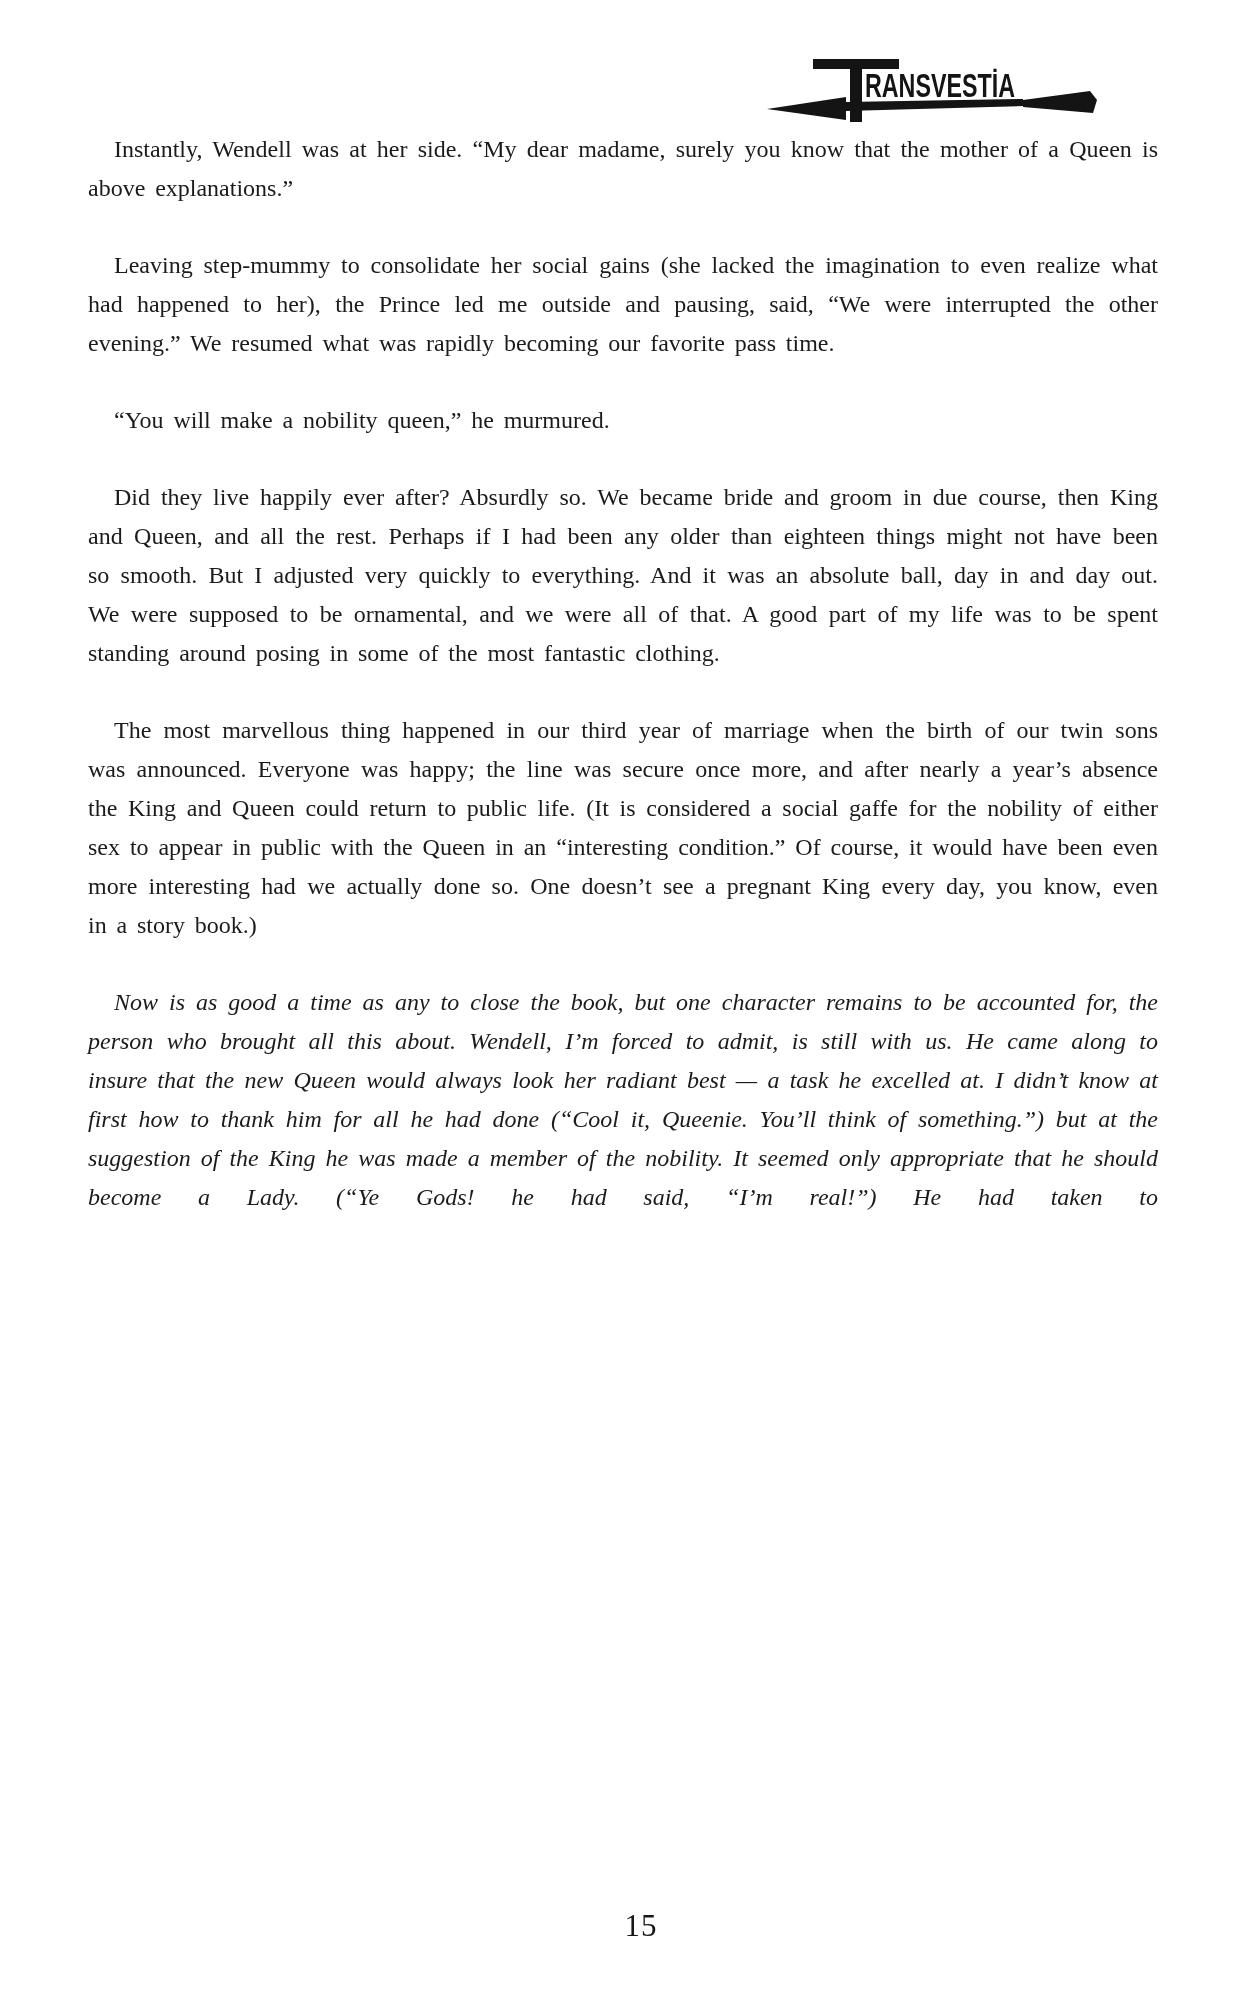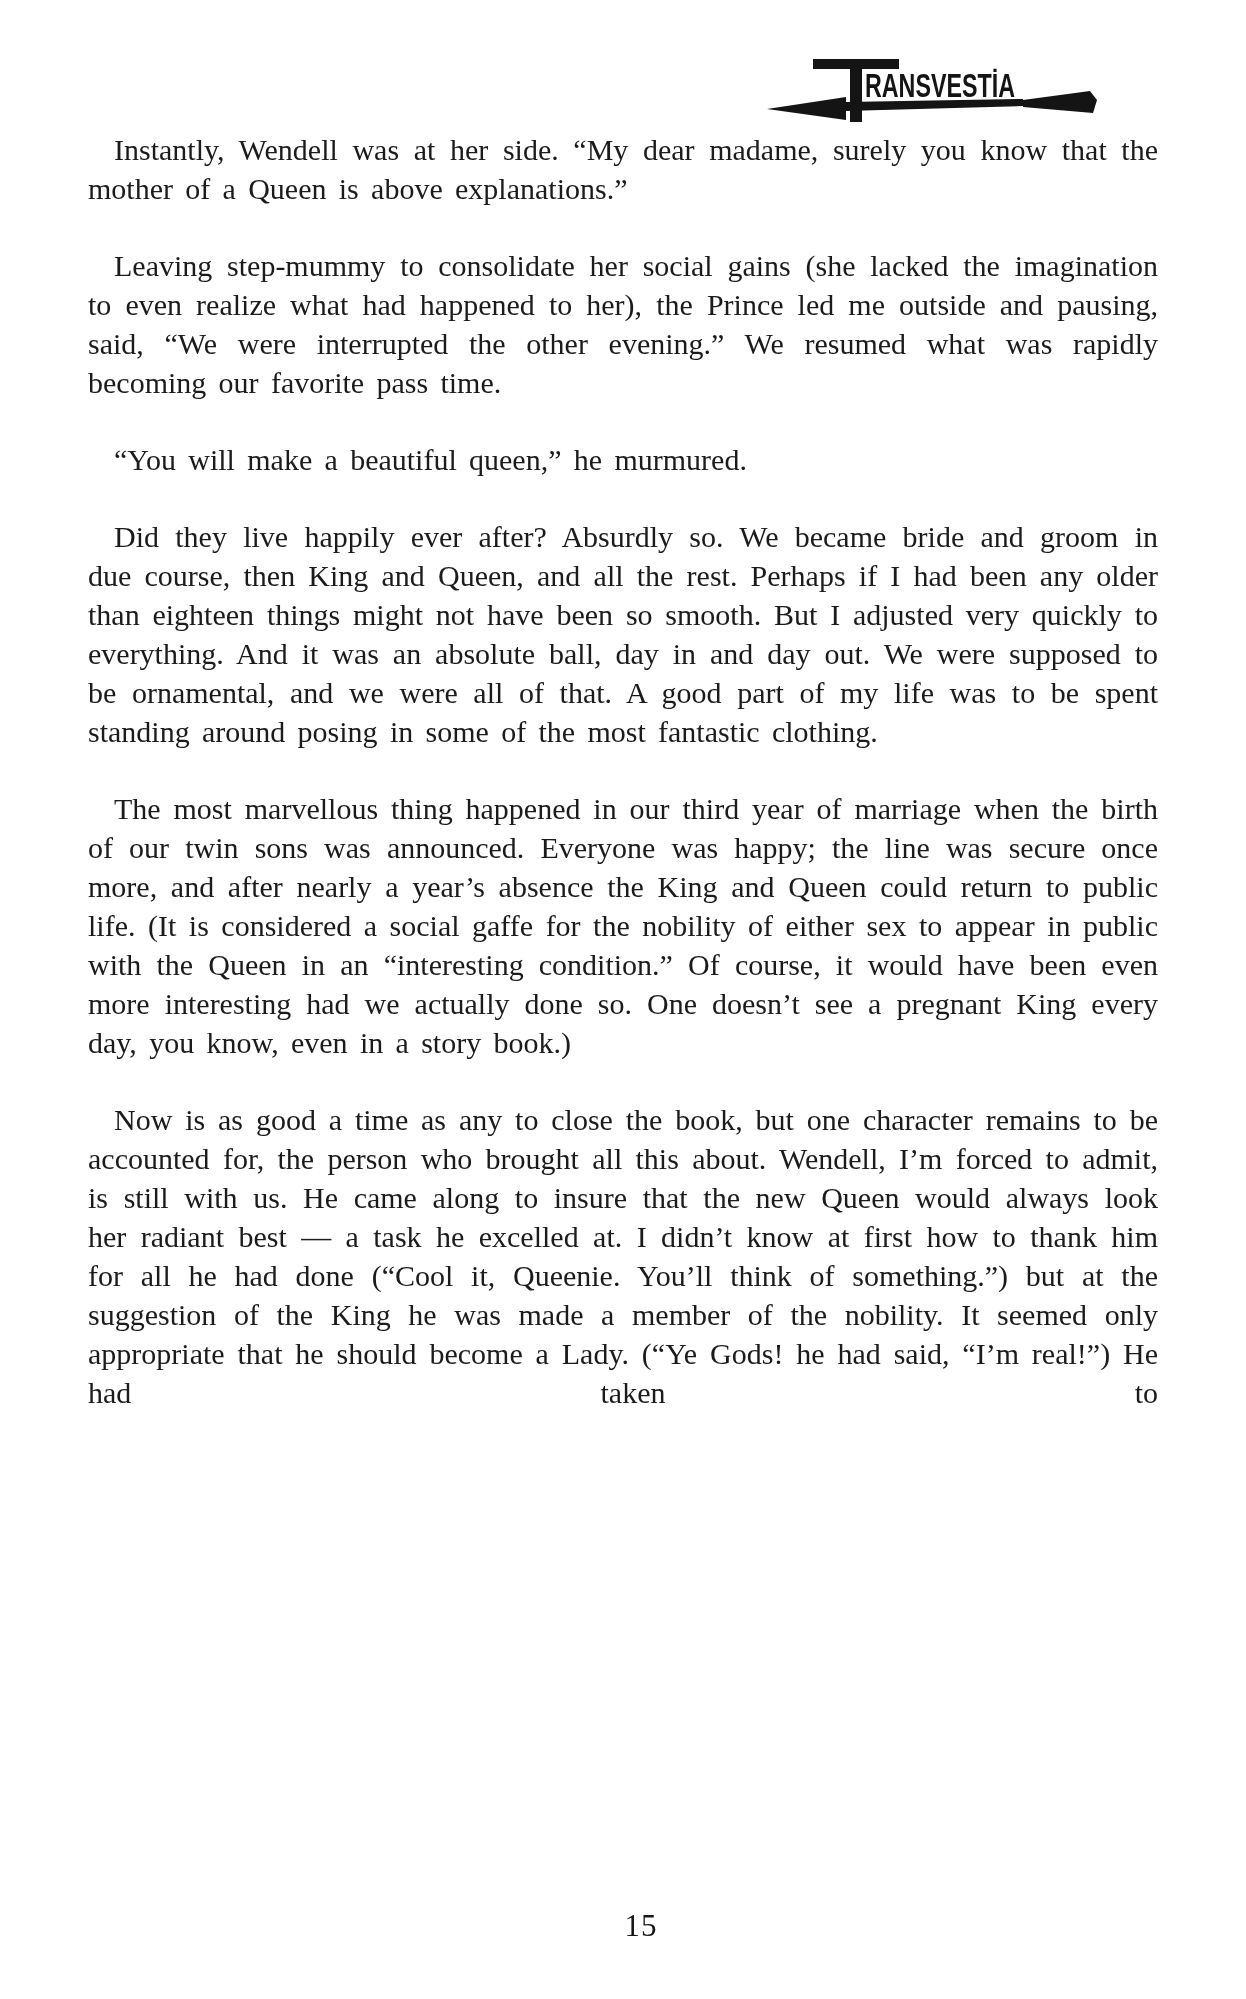--- a/index.html
+++ b/index.html
@@ -30,30 +30,31 @@
     font-weight: 600;
     fill: #141414;
   }
   .content {
     position: absolute;
     left: 88px;
     top: 130px;
     width: 1070px;
   }
   .content p {
-    font-size: 30px;
+    font-size: 24px;
     line-height: 39px;
     text-align: justify;
     text-indent: 26px;
     word-spacing: 0.16em;
     margin-bottom: 38px;
     color: #1b1b1b;
   }
   .content p.justify-last {
     text-align-last: justify;
+    font-style: italic;
   }
   .page-number {
     position: absolute;
     top: 1908px;
     left: 0;
     width: 1246px;
     text-align: center;
     font-size: 31px;
     color: #161616;
     letter-spacing: 1px;
@@ -79,21 +80,21 @@
         <rect x="230" y="29" width="12" height="63"></rect>
       </g>
 
       <text class="logo-text" x="245" y="67" font-size="34" textLength="150" lengthAdjust="spacingAndGlyphs">RANSVESTİA</text>
     </svg>
   </div>
 
   <div class="content">
     <p>Instantly, Wendell was at her side. “My dear madame, surely you know that the mother of a Queen is above explanations.”</p>
     <p>Leaving step-mummy to consolidate her social gains (she lacked the imagination to even realize what had happened to her), the Prince led me outside and pausing, said, “We were interrupted the other evening.” We resumed what was rapidly becoming our favorite pass time.</p>
-    <p>“You will make a beautiful queen,” he murmured.</p>
+    <p>“You will make a nobility queen,” he murmured.</p>
     <p>Did they live happily ever after? Absurdly so. We became bride and groom in due course, then King and Queen, and all the rest. Perhaps if I had been any older than eighteen things might not have been so smooth. But I adjusted very quickly to everything. And it was an absolute ball, day in and day out. We were supposed to be ornamental, and we were all of that. A good part of my life was to be spent standing around posing in some of the most fantastic clothing.</p>
     <p>The most marvellous thing happened in our third year of marriage when the birth of our twin sons was announced. Everyone was happy; the line was secure once more, and after nearly a year’s absence the King and Queen could return to public life. (It is considered a social gaffe for the nobility of either sex to appear in public with the Queen in an “interesting condition.” Of course, it would have been even more interesting had we actually done so. One doesn’t see a pregnant King every day, you know, even in a story book.)</p>
     <p class="justify-last">Now is as good a time as any to close the book, but one character remains to be accounted for, the person who brought all this about. Wendell, I’m forced to admit, is still with us. He came along to insure that the new Queen would always look her radiant best — a task he excelled at. I didn’t know at first how to thank him for all he had done (“Cool it, Queenie. You’ll think of something.”) but at the suggestion of the King he was made a member of the nobility. It seemed only appropriate that he should become a Lady. (“Ye Gods! he had said, “I’m real!”) He had taken to</p>
   </div>
 
   <div class="page-number">15</div>
 
 </div>
 
 </body></html>

